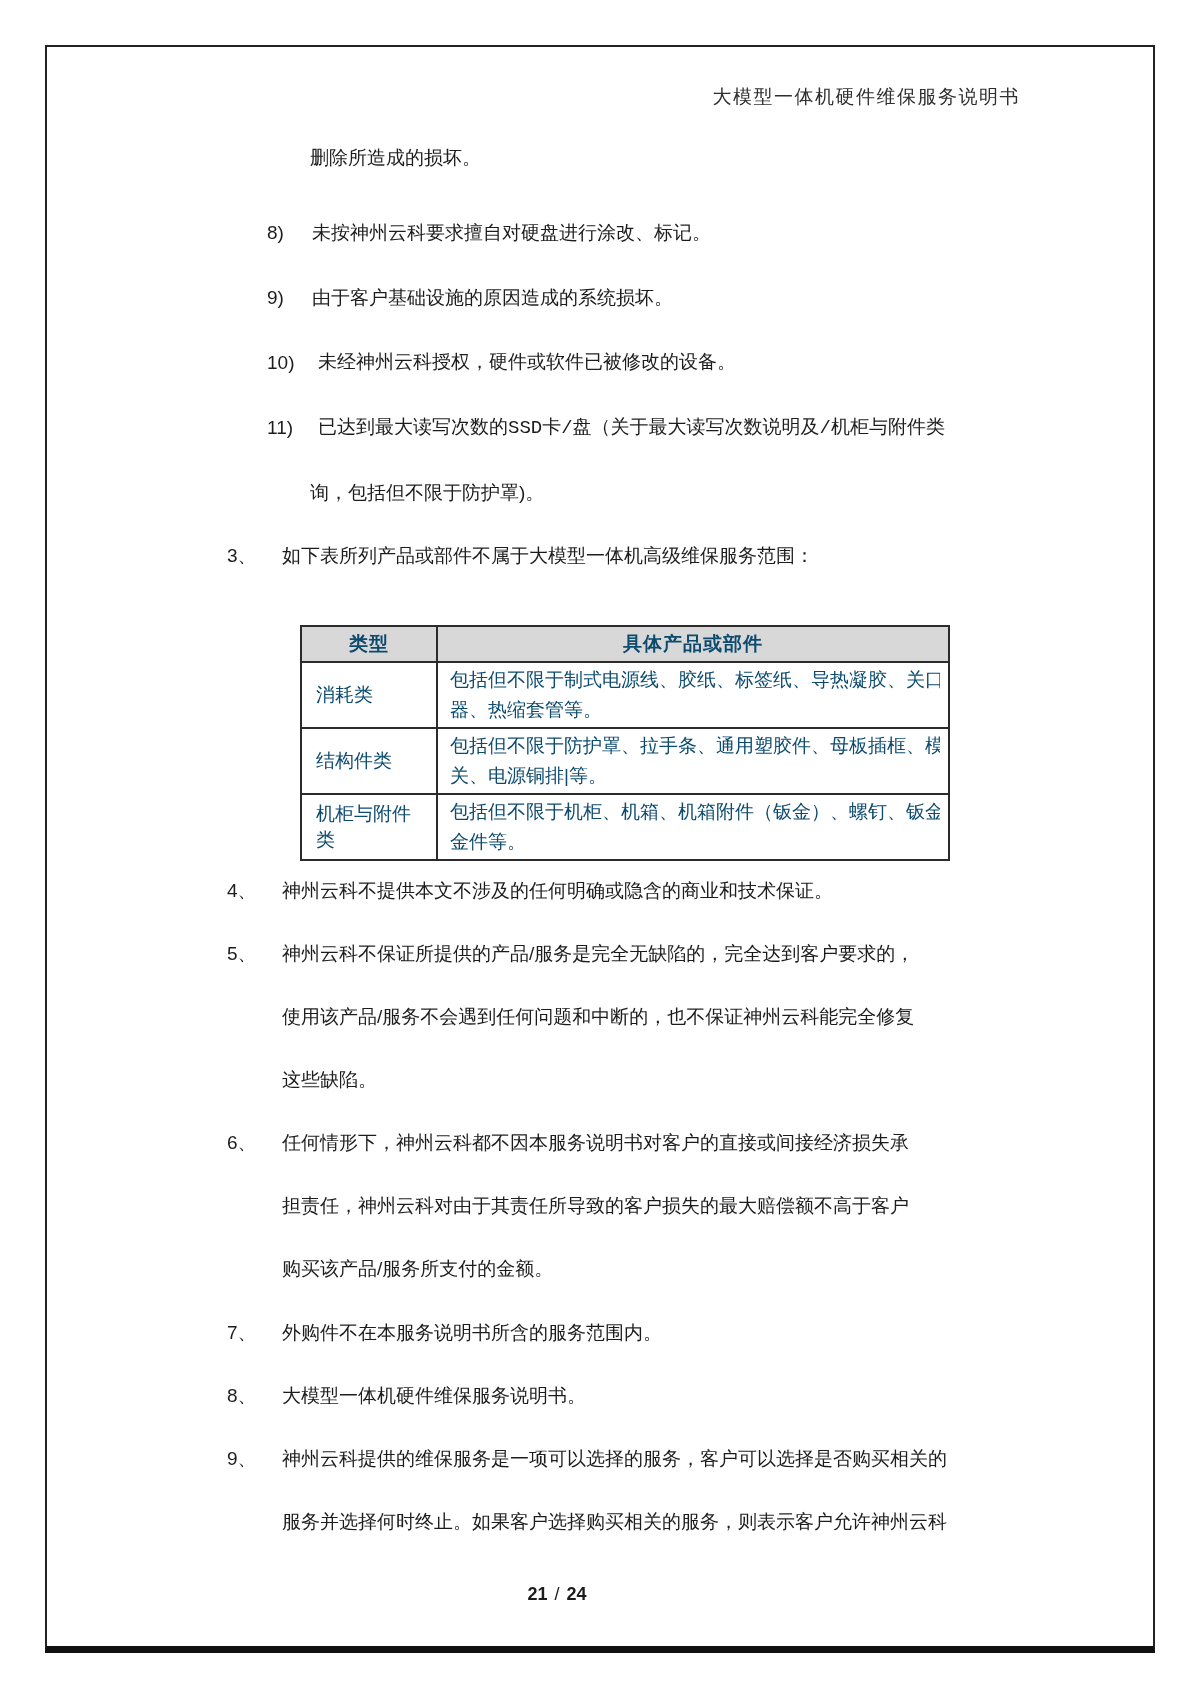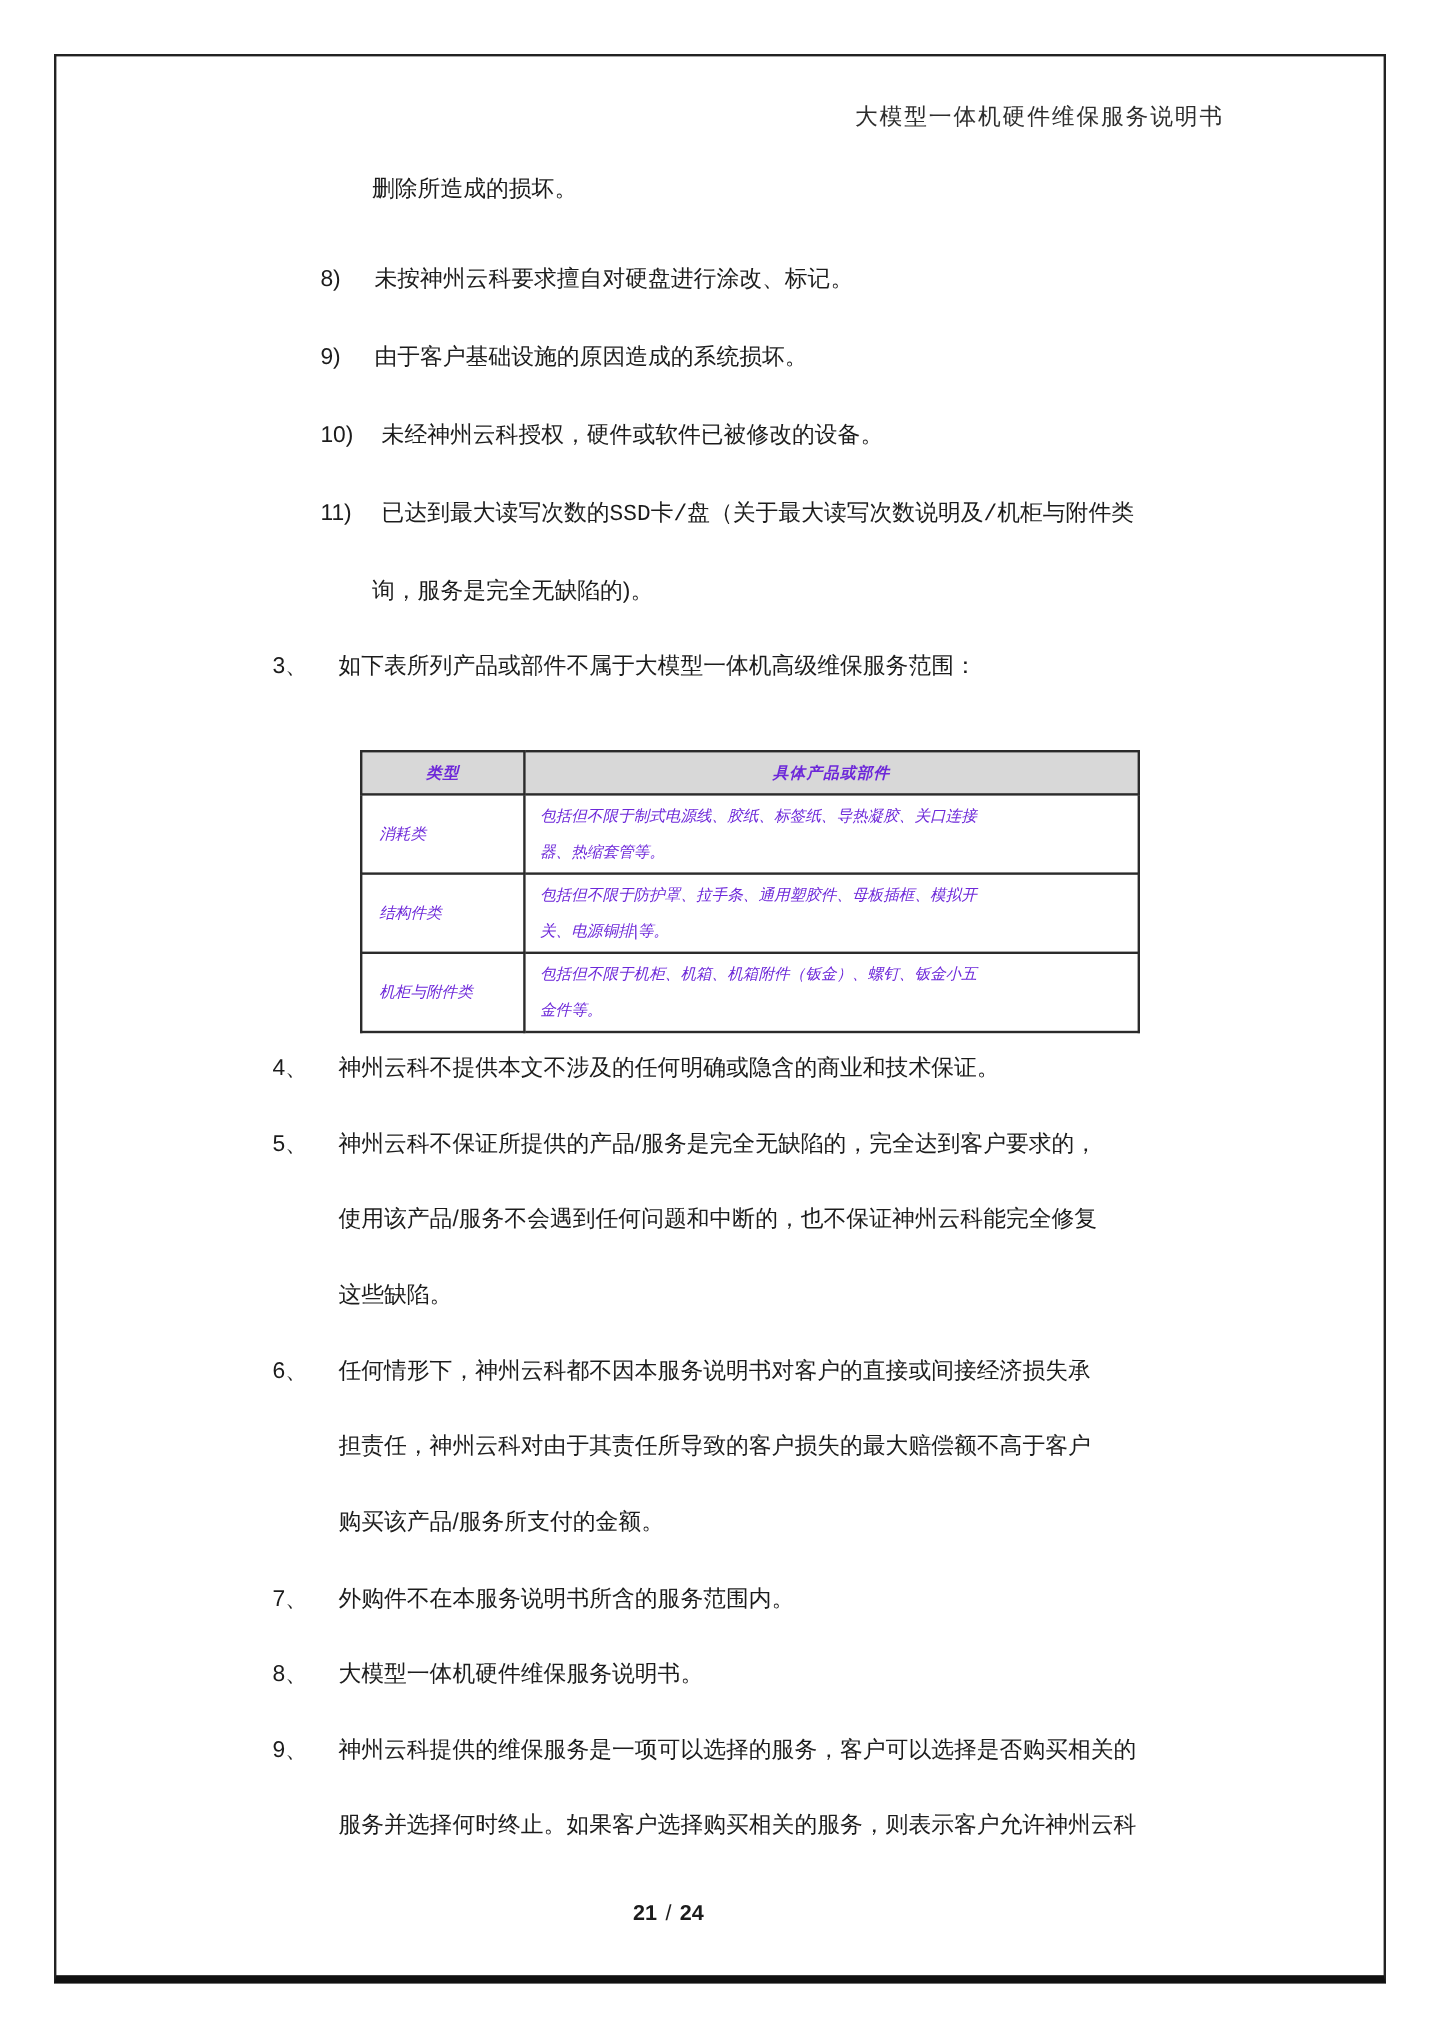--- a/index.html
+++ b/index.html
@@ -29,21 +29,21 @@
   .pt2 { left:318px;font-family:Liberation Mono, monospace; }  
   .cont{ left:310px; }  
   .mn  { left:227px; }  
   .mt  { left:282px; }  
 
   table.spec {
     position:absolute; left:300px; top:625px; width:648px;
     border-collapse:collapse; table-layout:fixed;
     font-family:"Liberation Sans", sans-serif;
   }
-  .spec th, .spec td { border:2px solid #2b2b2b; font-size:13px; color:#6d28d9;font-style:italic; }
+  .spec th, .spec td { border:2px solid #2b2b2b; font-size:19px; color:#0c4a6e; }
   .spec th {
     background:#d8d8d8; height:34px; font-weight:bold;
     text-align:center; padding:0; letter-spacing:1px;
   }
   .spec td { height:60px; vertical-align:middle; padding:2px 8px 2px 12px; }
   .spec td.cat { padding-left:14px; }
   .spec .detail div { line-height:30px; white-space:nowrap; overflow:hidden; }
 
   .footer {
     position:absolute; top:1584px; left:0; width:1114px;
@@ -68,21 +68,21 @@
   <div class="t pt" style="top:221px">未按神州云科要求擅自对硬盘进行涂改、标记。</div>
 
   <div class="t pn" style="top:286px">9)</div>
   <div class="t pt" style="top:286px">由于客户基础设施的原因造成的系统损坏。</div>
 
   <div class="t pn" style="top:351px">10)</div>
   <div class="t pt2" style="top:351px">未经神州云科授权，硬件或软件已被修改的设备。</div>
 
   <div class="t pn" style="top:416px">11)</div>
   <div class="t pt2" style="top:416px">已达到最大读写次数的SSD卡/盘（关于最大读写次数说明及/机柜与附件类</div>
-  <div class="t cont" style="top:481px">询，服务是完全无缺陷的)。</div>
+  <div class="t cont" style="top:481px">询，包括但不限于防护罩)。</div>
 
   <div class="t mn" style="top:544px">3、</div>
   <div class="t mt" style="top:544px">如下表所列产品或部件不属于大模型一体机高级维保服务范围：</div>
 
   <table class="spec">
     <colgroup>
         <col style="width:136px">
         <col style="width:512px">
       </colgroup>
     <tbody>

